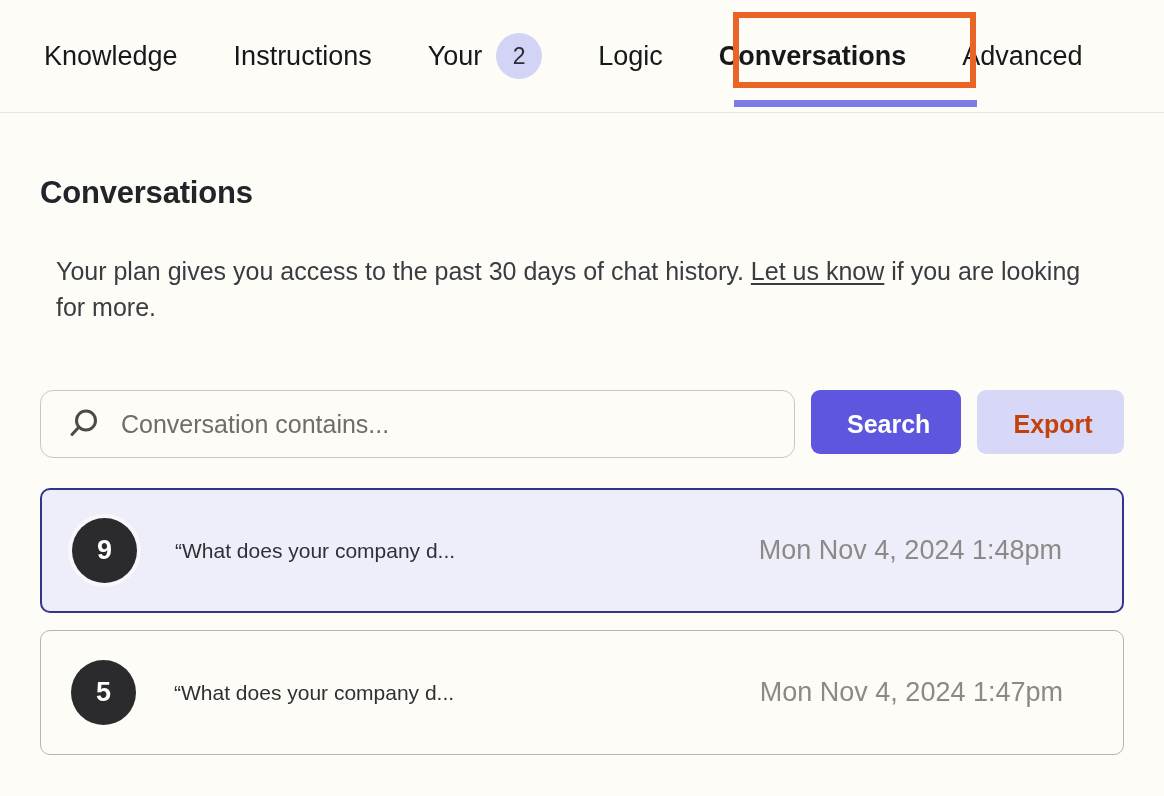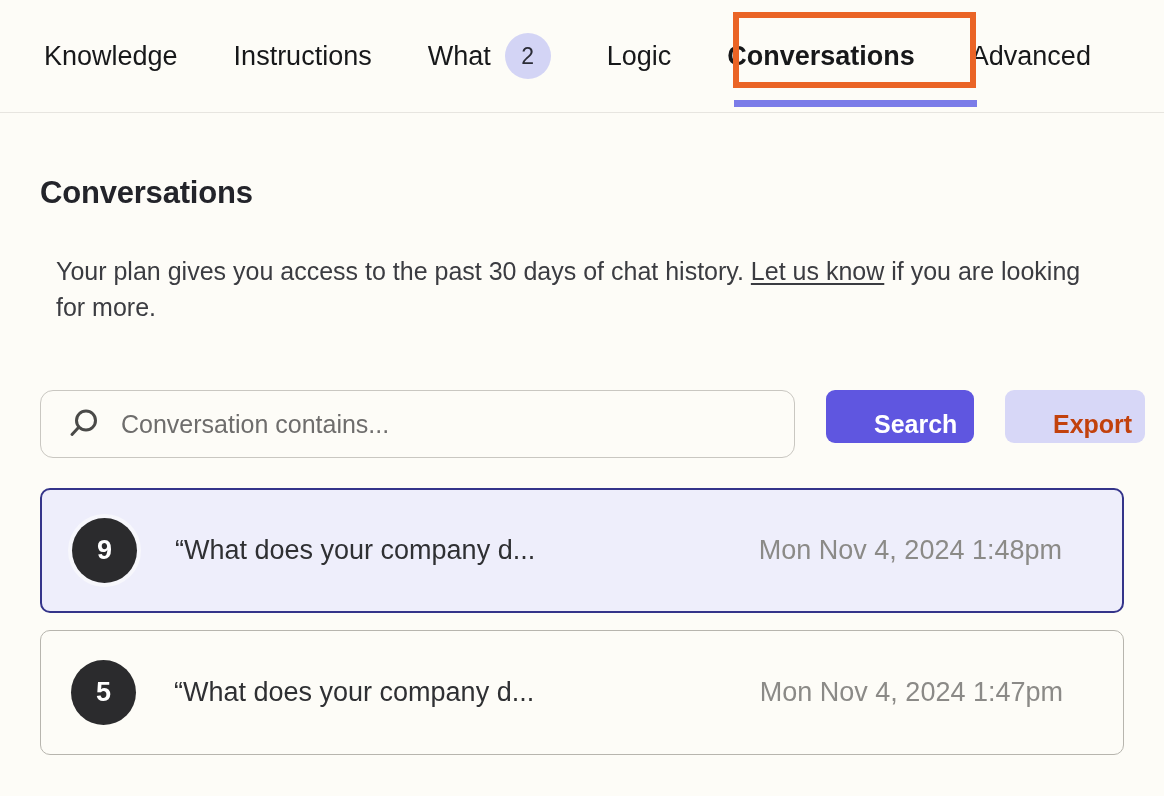--- a/index.html
+++ b/index.html
@@ -149,25 +149,24 @@
   }
   .search-input::placeholder { color: #6e6d6c; opacity: 1; }
 
   .btn {
     border: 0;
     border-radius: 9px;
     font-family: "Liberation Sans", sans-serif;
     font-size: 25px;
     font-weight: bold;
     cursor: pointer;
-    padding: 0 48px;
-    height: 53px;
+    padding: 0 36px;
+    height: 64px;
     line-height: 68px;
     white-space: nowrap;
-    margin-left: 15px;
   }
   .btn-search {
     background: #5f56e0;
     color: #ffffff;
     min-width: 148px;
   }
   .btn-export {
     background: #d7d7f7;
     color: #c2410c;
     min-width: 140px;
@@ -206,21 +205,21 @@
     align-items: center;
     justify-content: center;
     box-shadow: 0 0 0 4px #fdfcf7;
   }
   .conv-row.selected .conv-badge {
     box-shadow: 0 0 0 4px #f7f7fc;
   }
   .conv-snippet {
     flex: 0 0 auto;
     margin-left: 38px;
-    font-size: 27px;
+    font-size: 21px;
     color: #2f3033;
     white-space: nowrap;
     overflow: hidden;
   }
   .conv-date {
     margin-left: auto;
     margin-right: 30px;
     font-size: 27px;
     color: #8b8a87;
     white-space: nowrap;
@@ -234,21 +233,21 @@
 
     <div class="tab">
       <span class="tab-label">Knowledge</span>
     </div>
 
     <div class="tab">
       <span class="tab-label">Instructions</span>
     </div>
 
     <div class="tab">
-      <span class="tab-label">What</span>
+      <span class="tab-label">Your</span>
       <span class="tab-badge">2</span>
     </div>
 
     <div class="tab">
       <span class="tab-label">Logic</span>
     </div>
 
     <div class="tab active">
       <span class="tab-label">Conversations</span>
     </div>

